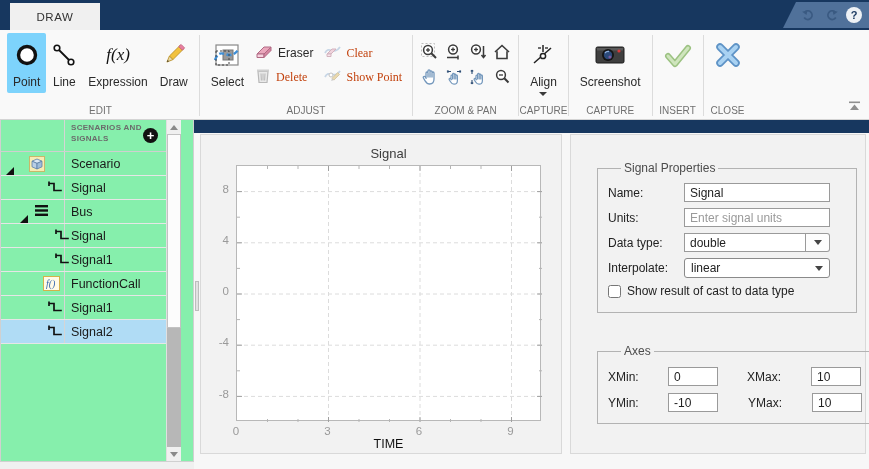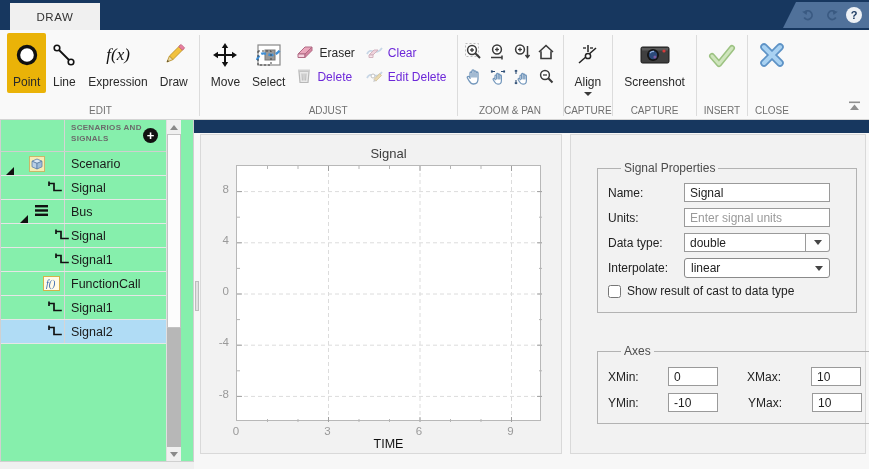--- a/index.html
+++ b/index.html
@@ -24,25 +24,25 @@
   .ribbon { position:relative; display:flex; align-items:stretch; height:90px;
     background:#f9f9f9; border-bottom:1px solid #d4d4d4; padding-left:2px; }
   .rgroup { position:relative; display:flex; align-items:flex-start; padding:3px 5px 18px 5px; }
   .group-label { position:absolute; bottom:3px; left:0; right:0; text-align:center;
     font-size:10px; color:#707070; white-space:nowrap; }
   .vsep { width:1px; background:#dcdcdc; margin:5px 0 3px 0; }
   .btn-large { display:flex; flex-direction:column; align-items:center; padding:5px 6px 4px 6px;
     border-radius:2px; cursor:pointer; }
   .btn-large .bl-icon { height:34px; display:flex; align-items:center; justify-content:center; }
   .btn-large .bl-label { font-size:12px; color:#2a2a2a; margin-top:3px; white-space:nowrap; }
-  .btn-large.selected { background:#eab308; }
+  .btn-large.selected { background:#7dd3fc; }
   .adjust-col { display:flex; flex-direction:column; padding-top:8px; }
   .btn-small { display:flex; align-items:center; gap:5px; height:24px; padding:0 5px;
     font-size:12px; color:#2a2a2a; cursor:pointer; white-space:nowrap; }
-  .btn-small.disabled { color:#6d28d9; cursor:default; }
+  .btn-small.disabled { color:#c2410c; cursor:default;font-family:Liberation Serif, serif; }
   .zoom-grid { display:grid; grid-template-columns:repeat(4,23px); grid-auto-rows:24px;
     gap:1px; padding-top:7px; }
   .zbtn { display:flex; align-items:center; justify-content:center; cursor:pointer; border-radius:2px; }
   .align-caret { width:0; height:0; border-left:4px solid transparent; border-right:4px solid transparent;
     border-top:4px solid #3a3a3a; margin-top:3px; }
   .collapse-btn { position:absolute; right:8px; bottom:4px; cursor:pointer; }
 
   
   .main { display:flex; height:349px; background:#f0f0f0; align-items:flex-start; }
 
@@ -196,33 +196,20 @@
         <span class="bl-label">Draw</span>
       </div>
       <div class="group-label">EDIT</div>
     </div>
     <div class="vsep"></div>
 
     <div class="rgroup">
       <div class="btn-large">
         <span class="bl-icon">
           <svg width="26" height="26" viewBox="0 0 26 26">
-              <line x1="13" y1="5" x2="13" y2="21" stroke="#111" stroke-width="2"></line>
-              <line x1="5" y1="13" x2="21" y2="13" stroke="#111" stroke-width="2"></line>
-              <polygon points="13,1 9.8,6 16.2,6" fill="#111"></polygon>
-              <polygon points="13,25 9.8,20 16.2,20" fill="#111"></polygon>
-              <polygon points="1,13 6,9.8 6,16.2" fill="#111"></polygon>
-              <polygon points="25,13 20,9.8 20,16.2" fill="#111"></polygon>
-            </svg>
-        </span>
-        <span class="bl-label">Move</span>
-      </div>
-      <div class="btn-large">
-        <span class="bl-icon">
-          <svg width="26" height="26" viewBox="0 0 26 26">
               <rect x="2" y="3" width="22" height="20" fill="#fff" stroke="#888" stroke-width="1.2"></rect>
               <rect x="9" y="8" width="10" height="10" fill="#9a9a9a" stroke="#777" stroke-width="1"></rect>
               <path d="M1,18 C7,2 14,22 25,7" fill="none" stroke="#3f8fd6" stroke-width="2.4" stroke-dasharray="5,2.5"></path>
               <rect x="2" y="9" width="13" height="14" fill="none" stroke="#444" stroke-width="1" stroke-dasharray="2,2"></rect>
             </svg>
         </span>
         <span class="bl-label">Select</span>
       </div>
       <div class="adjust-col">
         <div class="btn-small">
@@ -263,21 +250,21 @@
           <span>
             <svg width="18" height="16" viewBox="0 0 18 16">
                 <path d="M2,10 C6,2 11,13 17,4" fill="none" stroke="#c7d6e6" stroke-width="1.8"></path>
                 <circle cx="8" cy="8" r="2" fill="#fff" stroke="#c2c2c2" stroke-width="1"></circle>
                 <g transform="rotate(45 12 10)">
                   <rect x="10.8" y="5" width="2.6" height="8" fill="#ead9b0" stroke="#cdbd93" stroke-width="0.7"></rect>
                   <polygon points="10.8,13 13.4,13 12.1,15.5" fill="#c9c9c9"></polygon>
                 </g>
               </svg>
           </span>
-          <span>Edit Delete</span>
+          <span>Show Point</span>
         </div>
       </div>
       <div class="group-label">ADJUST</div>
     </div>
     <div class="vsep"></div>
 
     <div class="rgroup">
       <div class="zoom-grid">
         <span class="zbtn">
           <svg width="18" height="18" viewBox="0 0 18 18">

